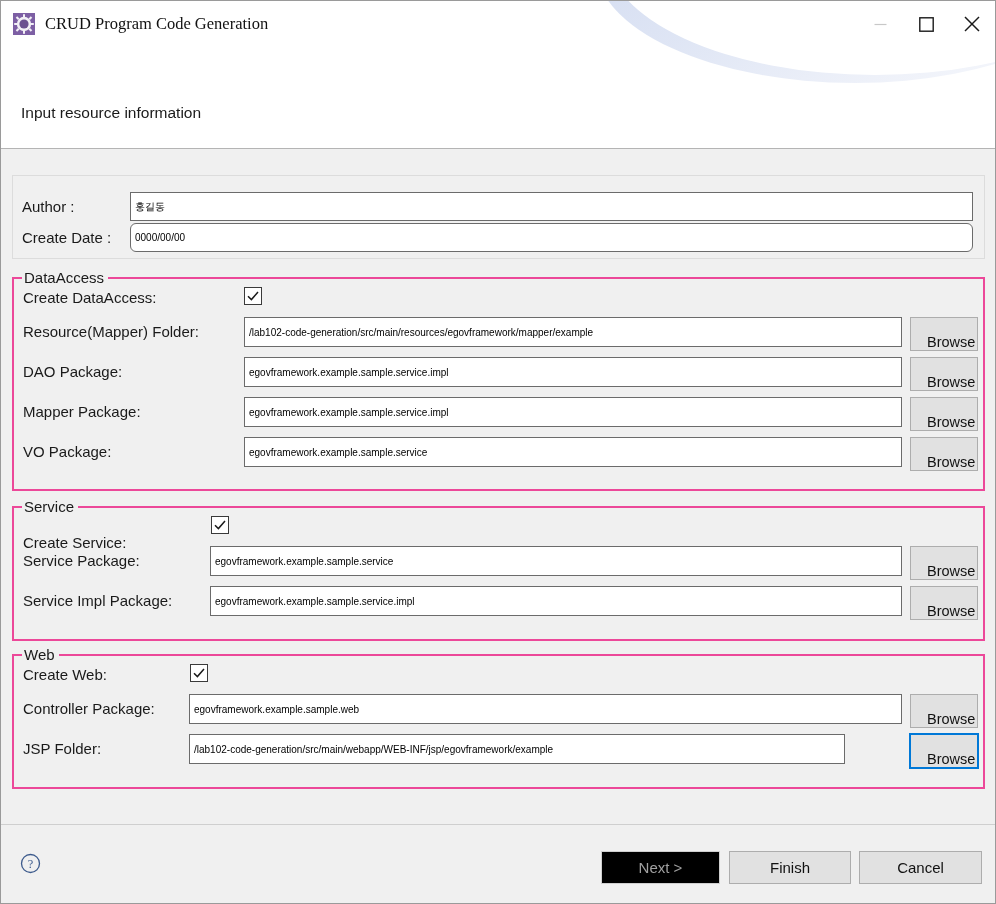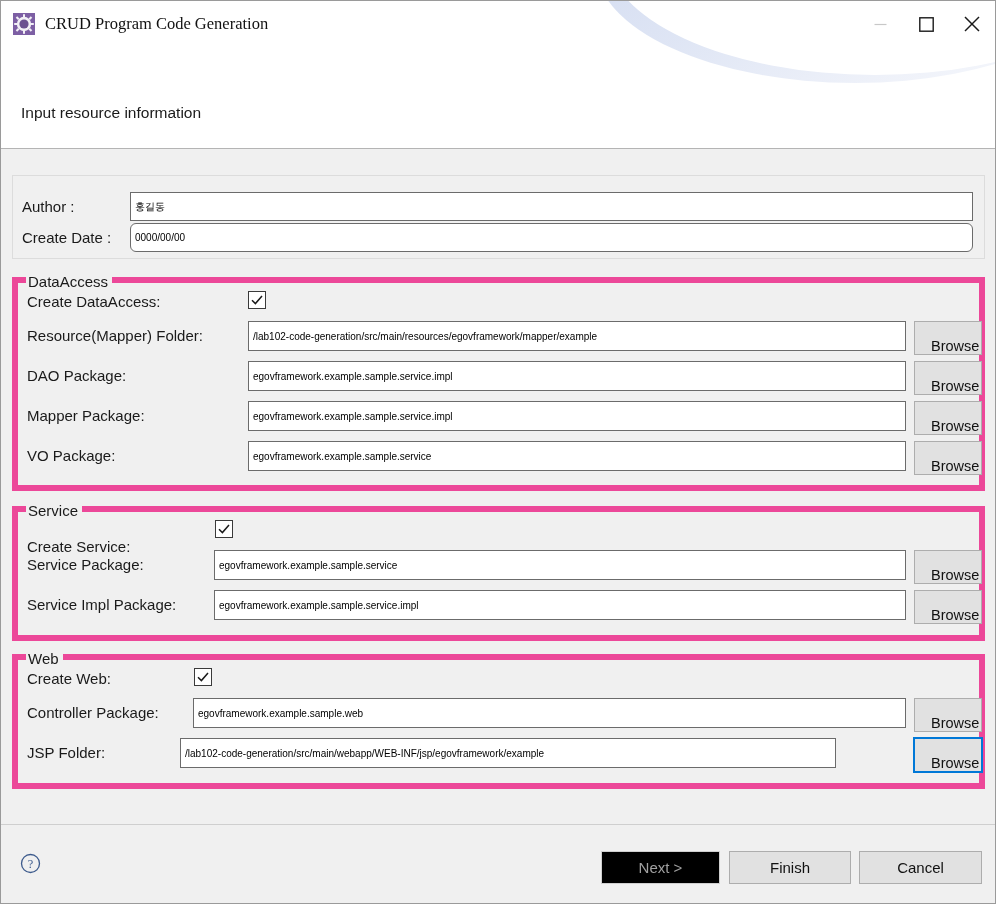--- a/index.html
+++ b/index.html
@@ -125,21 +125,21 @@
   .panel-top {
     left: 11px;
     top: 26px;
     width: 973px;
     height: 84px;
   }
   
   .group {
     position: absolute;
     box-sizing: border-box;
-    border: 6px solid #ec4899;
+    border: 2px solid #ec4899;
     background: transparent;
   }
   .group-legend {
     position: absolute;
     top: -10px;
     left: 8px;
     background: #f0f0f0;
     padding: 0 4px 0 2px;
     font-size: 15px;
     color: #1a1a1a;
@@ -343,21 +343,21 @@
         <svg width="14" height="14" viewBox="0 0 14 14">
             <polyline points="2,7.2 5.4,10.6 12,3" fill="none" stroke="#1a1a1a" stroke-width="1.5"></polyline>
           </svg>
       </div>
 
       <div class="lbl" style="left:9px; top:44px;">Controller Package:</div>
       <input class="txt" type="text" style="left: 175px; top: 38px; width: 713px; height: 30px;" value="egovframework.example.sample.web">
       <button class="btn-browse" style="left:896px; top:38px; width:68px; height:30px;">Browse</button>
 
       <div class="lbl" style="left:9px; top:84px;">JSP Folder:</div>
-      <input class="txt" type="text" style="left: 162px; top: 78px; width: 656px; height: 30px;" value="/lab102-code-generation/src/main/webapp/WEB-INF/jsp/egovframework/example">
+      <input class="txt" type="text" style="left: 175px; top: 78px; width: 656px; height: 30px;" value="/lab102-code-generation/src/main/webapp/WEB-INF/jsp/egovframework/example">
       <button class="btn-browse focused" style="left:895px; top:77px; width:70px; height:32px;">Browse</button>
     </div>
 
   </div>
 
   <div class="footer">
     <span class="help-icon">
       <svg width="21" height="21" viewBox="0 0 21 21">
         <circle cx="10.5" cy="10.5" r="9" fill="none" stroke="#3c5a8c" stroke-width="1.3"></circle>
         <text x="10.5" y="15" font-family="Liberation Serif, serif" font-size="12.5" fill="#3c5a8c" text-anchor="middle">?</text>

